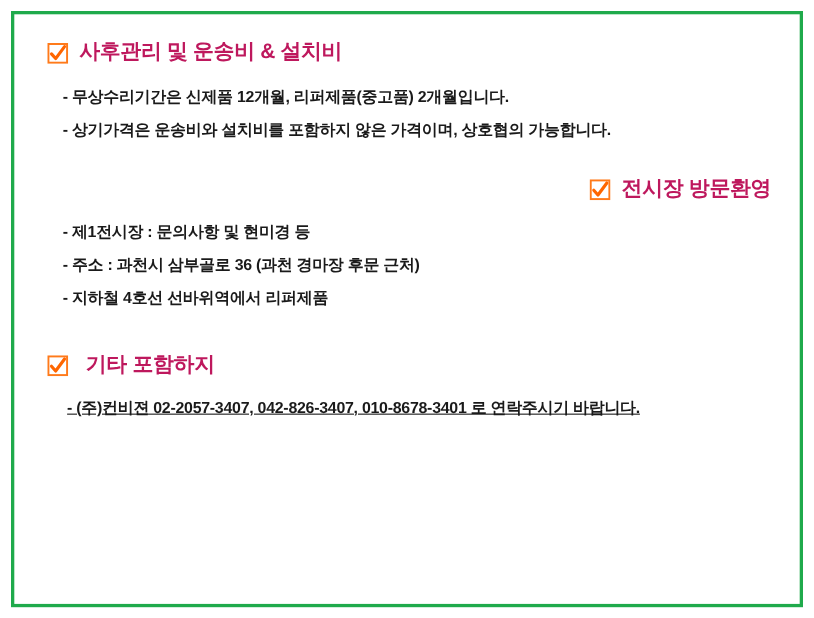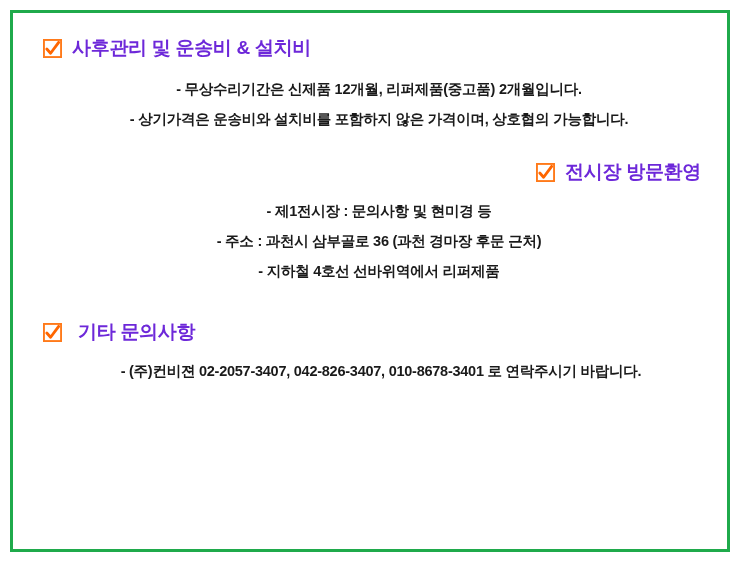--- a/index.html
+++ b/index.html
@@ -41,48 +41,47 @@
   }
   .check-icon {
     width: 19px;
     height: 19px;
     flex: 0 0 auto;
     display: block;
   }
   .section-title {
     font-size: 19px;
     font-weight: bold;
-    color: #6d28d9;
+    color: #be185d;
     letter-spacing: -0.3px;
     line-height: 1.2;
     white-space: nowrap;
   }
   .bullets {
     margin: 0;
     padding: 0;
     list-style: none;
-    text-align: center;
   }
   .bullets li {
     font-size: 14.5px;
     color: #1a1a1a;
     font-weight: bold;
     line-height: 1.55;
     padding: 4px 0 4px 18px;
     letter-spacing: -0.25px;
     white-space: nowrap;
   }
   .sp-1 { height: 26px; }
   .sp-2 { height: 30px; }
   #sec-0 { margin-top: 2px; }
   #sec-1 .section-head { margin-bottom: 12px; justify-content: flex-end; }
   #sec-2 .section-head { margin-bottom: 12px; }
   #sec-2 { margin-top: 4px; }
   #sec-2 .section-title { padding-left: 6px; }
-  #sec-2 .bullets li { padding-left: 22px; }
+  #sec-2 .bullets li { padding-left: 22px; text-decoration: underline; }
 </style>
 </head>
 <body>
 
 <div class="page">
   <div class="frame">
 
     <div class="section" id="sec-0">
       <div class="section-head">
         <svg class="check-icon" viewBox="0 0 20 20">
@@ -115,21 +114,21 @@
     </div>
 
     <div class="sp-2"></div>
 
     <div class="section" id="sec-2">
       <div class="section-head">
         <svg class="check-icon" viewBox="0 0 20 20">
           <rect x="1" y="1" width="18" height="18" fill="#ffffff" stroke="#ff7a1a" stroke-width="2"></rect>
           <path d="M4 10.5 L8 15 L16.5 3.5" fill="none" stroke="#ff6600" stroke-width="3" stroke-linecap="round" stroke-linejoin="round"></path>
         </svg>
-        <span class="section-title">기타 문의사항</span>
+        <span class="section-title">기타 포함하지</span>
       </div>
       <ul class="bullets">
         <li>- (주)컨비젼 02-2057-3407, 042-826-3407, 010-8678-3401 로 연락주시기 바랍니다.</li>
       </ul>
     </div>
 
   </div>
 </div>
 
 </body></html>

